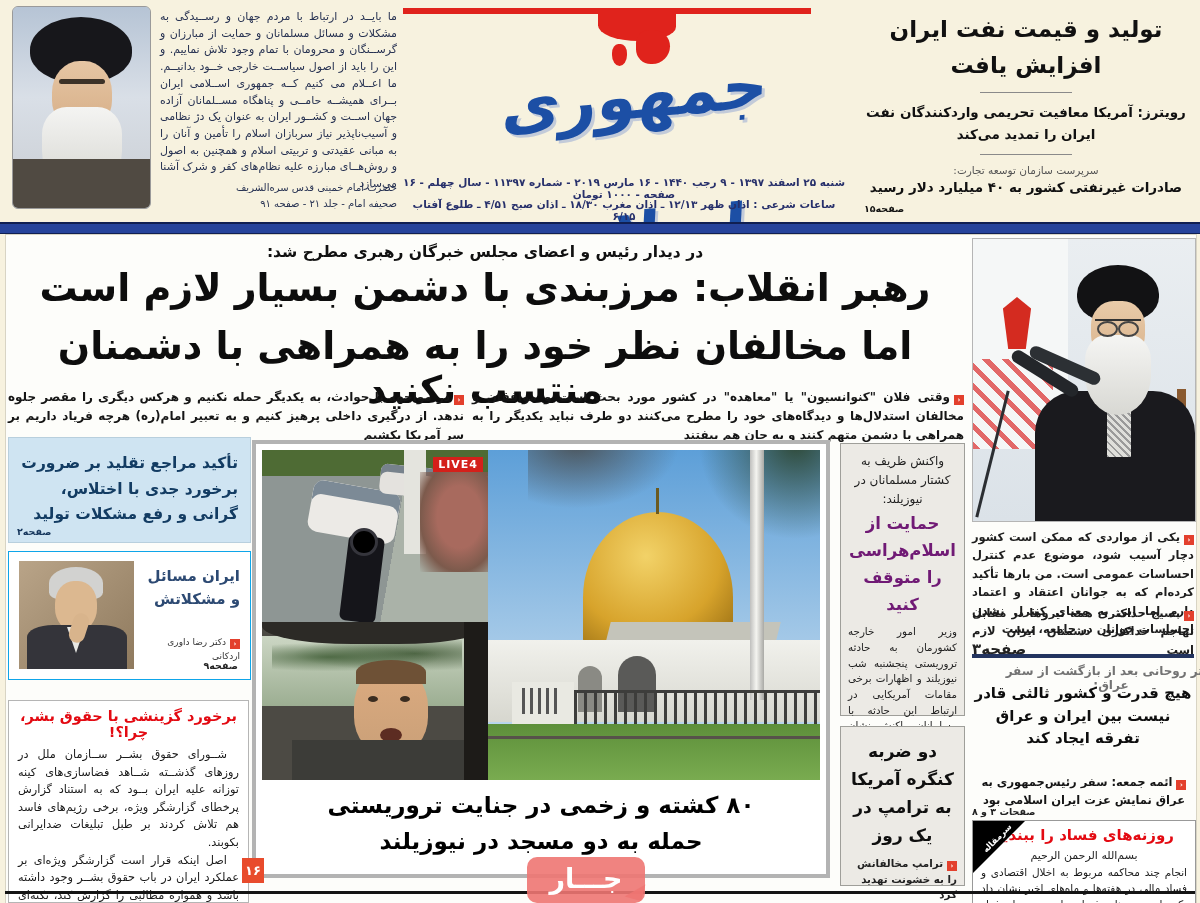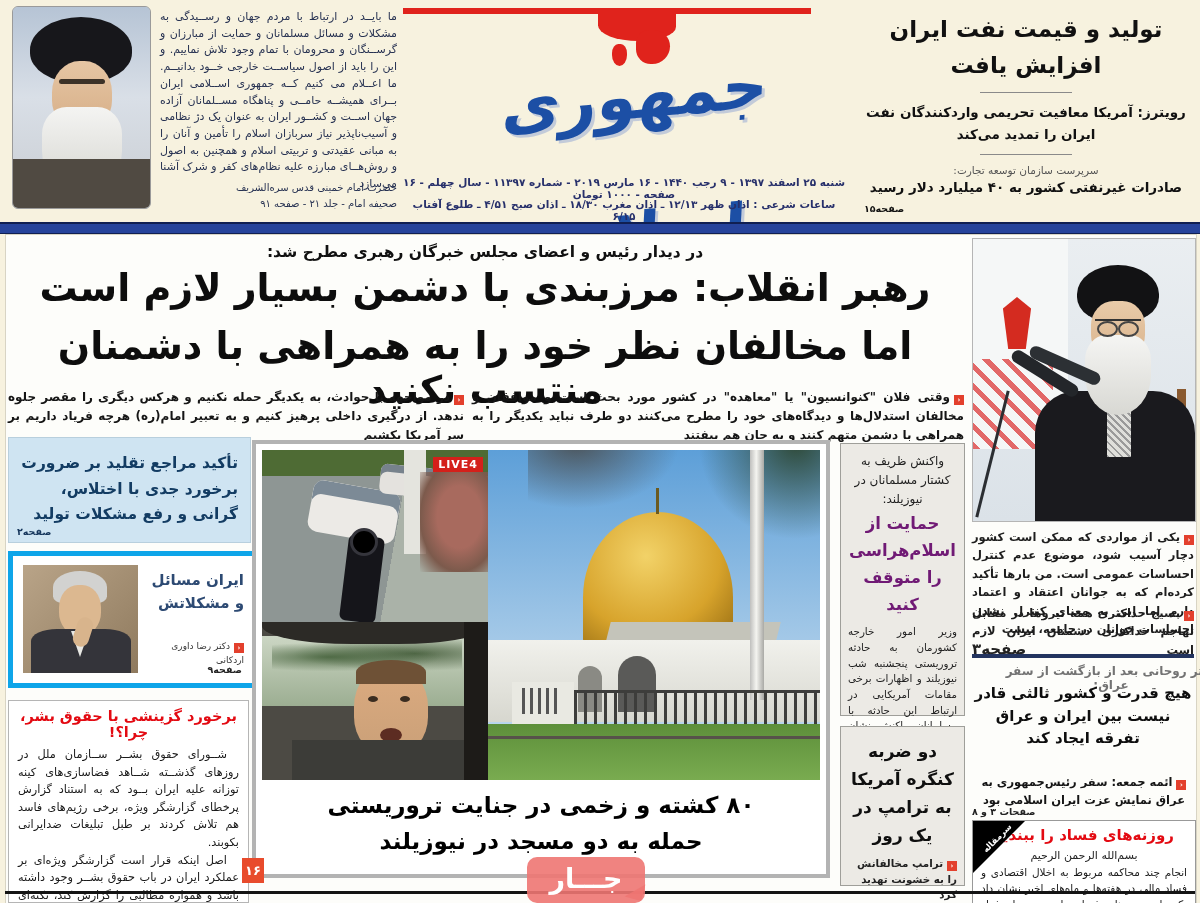--- a/index.html
+++ b/index.html
@@ -69,21 +69,21 @@
   .editorial{position:absolute;left:972px;top:820px;width:222px;height:83px;border:1px solid #999;background:#fff;overflow:hidden;}
   .ed-corner{position:absolute;left:0;top:0;width:52px;height:52px;background:#000;clip-path:polygon(0 0,100% 0,0 100%);}
   .ed-corner span{position:absolute;left:-2px;top:12px;width:52px;transform:rotate(-45deg);color:#fff;font-size:8.5px;text-align:center;font-weight:bold;}
   .ed-title{margin-top:5px;text-align:center;color:#e30a12;font-size:15px;font-weight:bold;}
   .ed-bismillah{text-align:center;font-size:11px;margin-top:5px;color:#222;}
   .ed-body{font-size:10.5px;line-height:1.5;text-align:justify;padding:3px 8px 0;color:#1a1a1a;}
   
   .maraje-box{position:absolute;left:8px;top:437px;width:241px;height:104px;background:#cfe4f2;border:1px solid #b8cfdd;}
   .maraje-text{padding:13px 12px 0;text-align:right;font-size:15.5px;font-weight:bold;line-height:1.65;color:#133c63;}
   .maraje-pref{position:absolute;left:8px;bottom:5px;font-size:9.5px;font-weight:bold;color:#16365c;}
-  .davari-box{position:absolute;left:8px;top:551px;width:241px;height:127px;background:#fff;border:5px solid #0ea5e9;}
+  .davari-box{position:absolute;left:8px;top:551px;width:241px;height:127px;background:#fff;border:1px solid #0ea5e9;}
   .davari-photo{position:absolute;left:10px;top:9px;width:115px;height:108px;overflow:hidden;background:#a8967c;}
   .dv-bg{position:absolute;inset:0;background:linear-gradient(135deg,#b9a488,#8f7a5e);}
   .dv-hair{position:absolute;left:30px;top:6px;width:54px;height:32px;background:#d2d2d0;border-radius:50% 50% 20% 20%;}
   .dv-face{position:absolute;left:36px;top:20px;width:42px;height:50px;background:#dcb890;border-radius:45%;}
   .dv-hand{position:absolute;left:52px;top:52px;width:16px;height:30px;background:#d8b48c;border-radius:8px;transform:rotate(18deg);}
   .dv-suit{position:absolute;left:8px;top:64px;width:100px;height:46px;background:#34343a;border-radius:26% 26% 0 0;}
   .dv-shirt{position:absolute;left:48px;top:66px;width:18px;height:26px;background:#e8e8e4;clip-path:polygon(0 0,100% 0,50% 100%);}
   .davari-title{position:absolute;right:10px;top:13px;width:96px;text-align:right;font-size:15px;font-weight:bold;line-height:1.55;color:#2d4a73;}
   .davari-byline{position:absolute;right:10px;top:84px;width:100px;font-size:9px;line-height:1.5;color:#333;}
   .davari-pref{position:absolute;right:12px;top:108px;font-size:9.5px;font-weight:bold;color:#222;}

